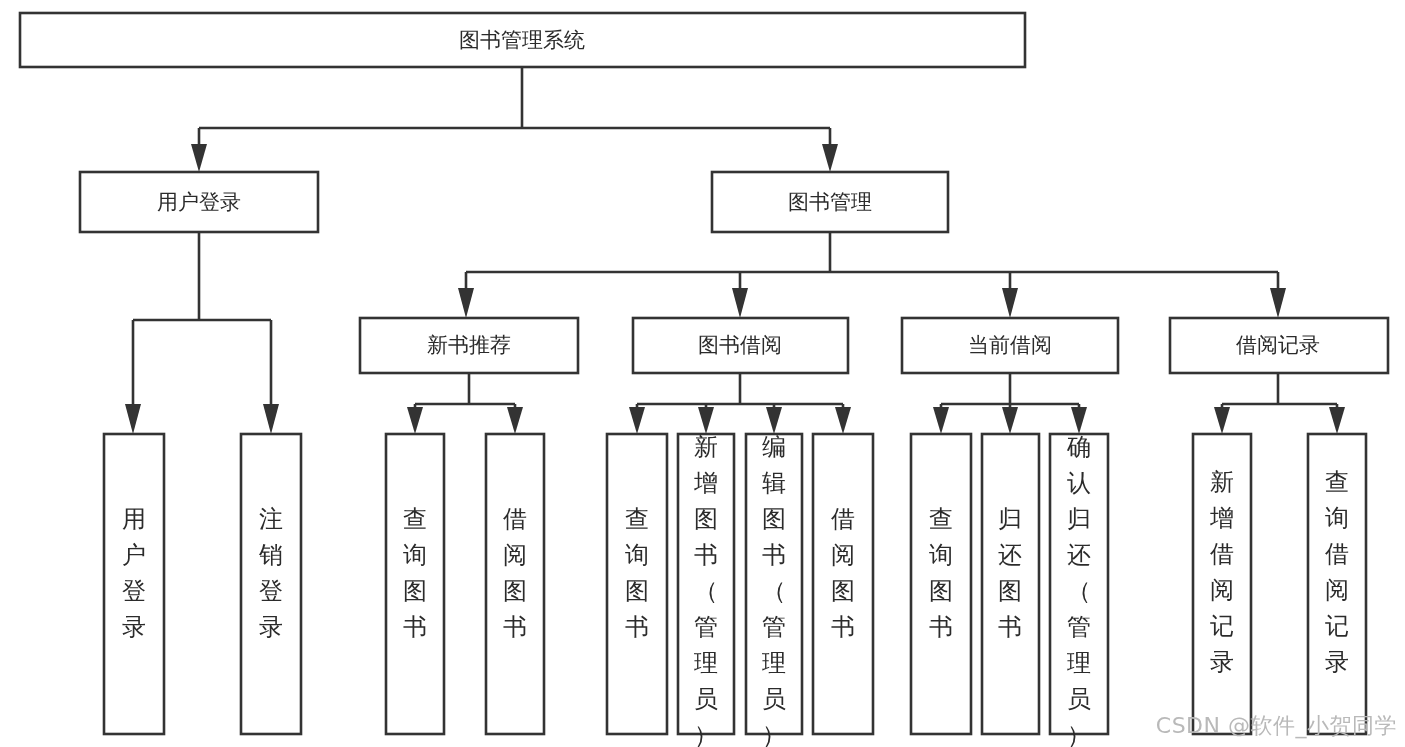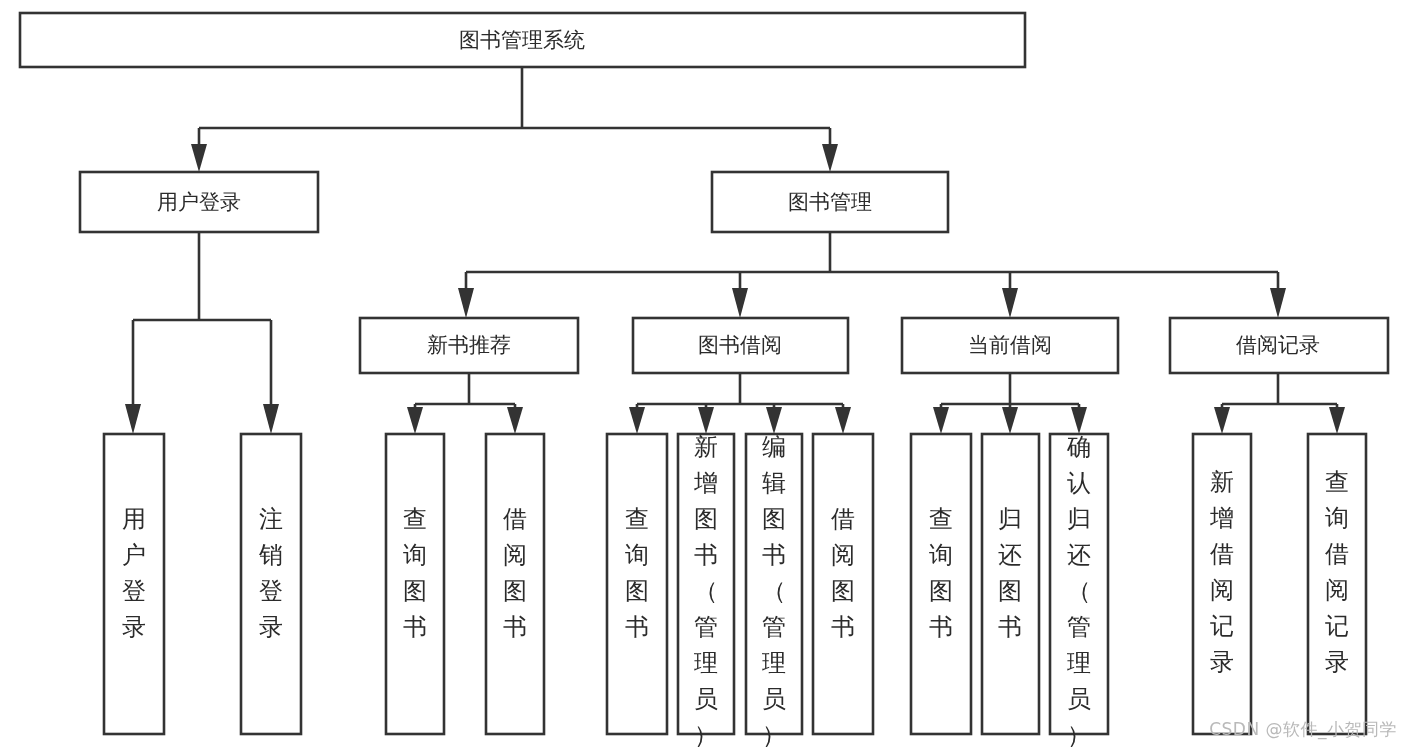--- a/index.html
+++ b/index.html
@@ -52,21 +52,21 @@
   }
   .arrow-head {
     fill: #333333;
     stroke: none;
   }
   .watermark {
     position: absolute;
     right: 8px;
     bottom: 6px;
     font-family: "DejaVu Sans", "Liberation Sans", sans-serif;
-    font-size: 17px;
+    font-size: 22px;
     color: #b9b9b9;
     letter-spacing: 0.5px;
     white-space: nowrap;
     pointer-events: none;
   }
 </style>
 </head>
 <body>
 
 <div id="diagram-root">

